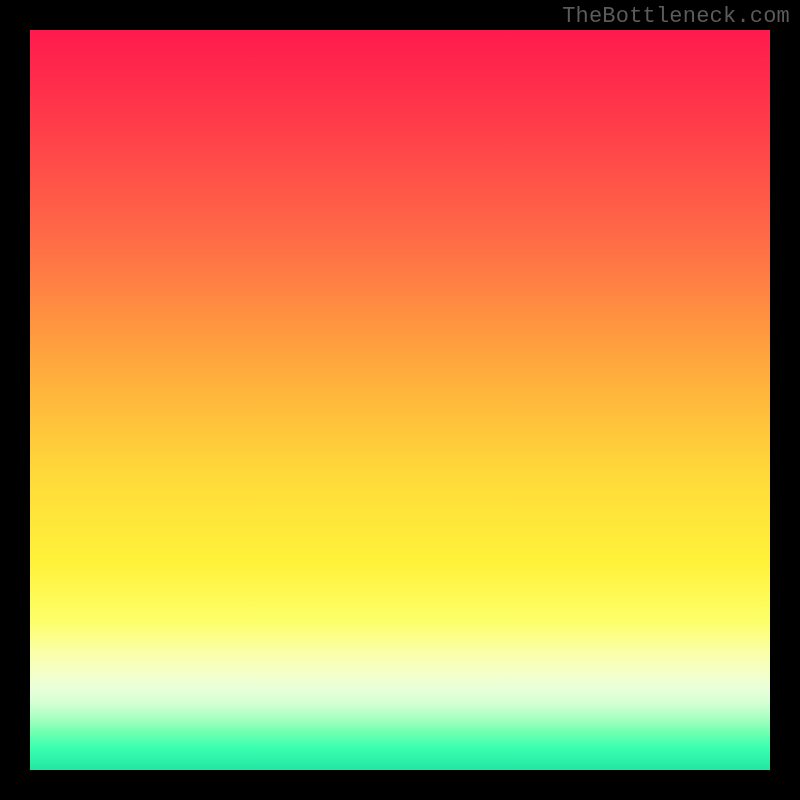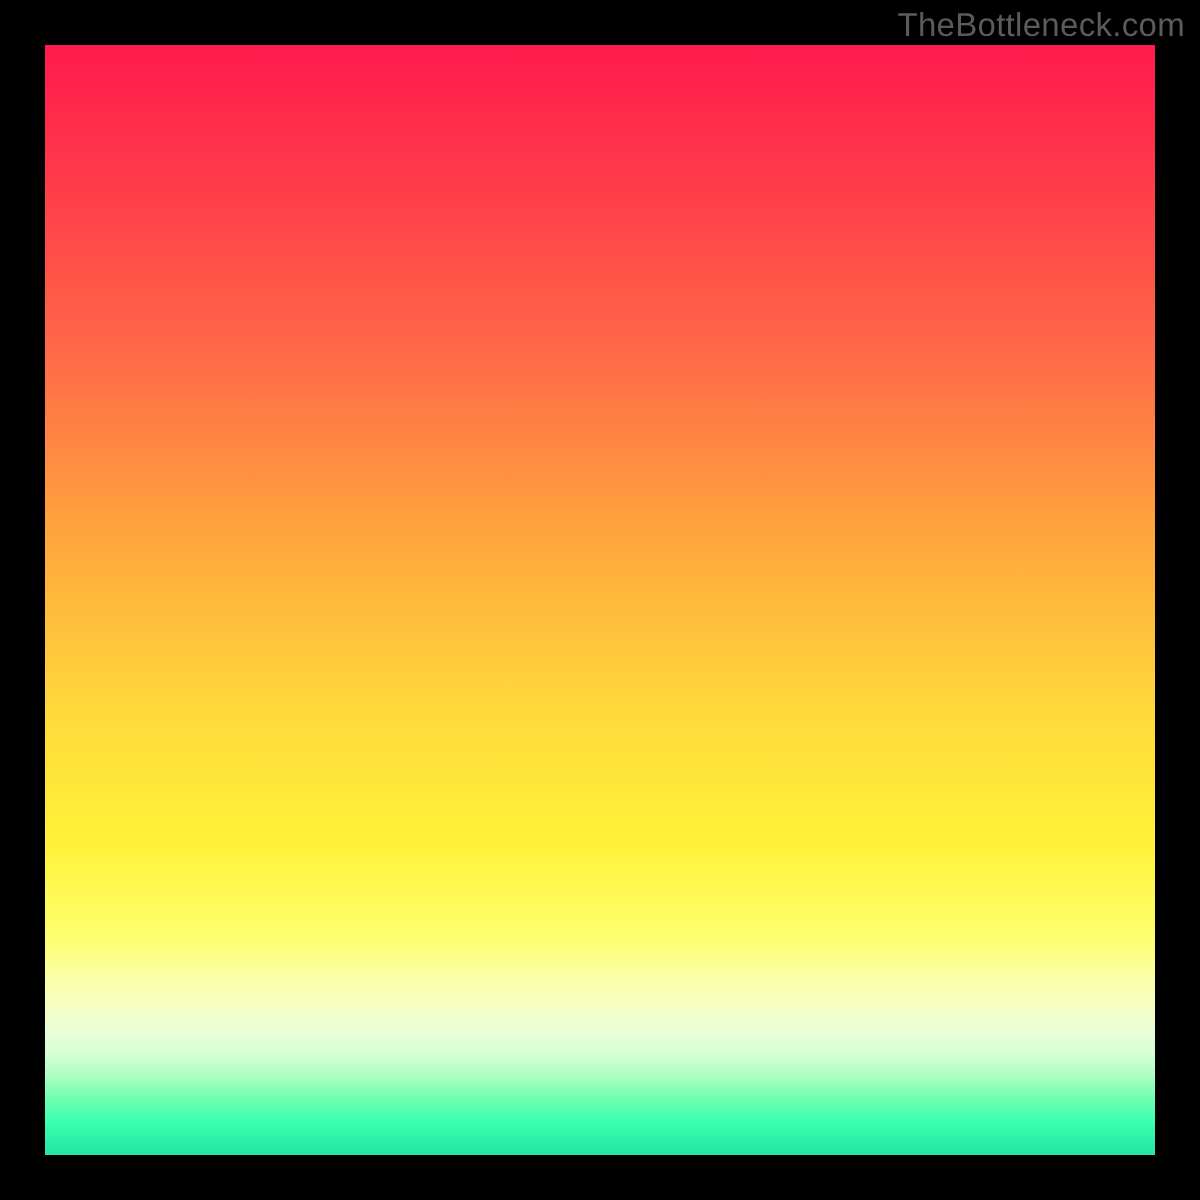--- a/index.html
+++ b/index.html
@@ -47,21 +47,21 @@
       #22e6a2 100%
     );
   }
   .watermark {
     position: absolute;
     top: 4px;
     right: 10px;
     color: #5b5b5b;
     font-size: 22px;
     font-weight: 500;
-    font-family: Liberation Sans, sans-serif;
+    font-family: Liberation Mono, monospace;
     letter-spacing: 0.2px;
   }
   svg { display: block; }
 </style>
 </head>
 <body>
 
 <div class="frame">
   <div class="watermark">TheBottleneck.com</div>
   <div class="plot">

